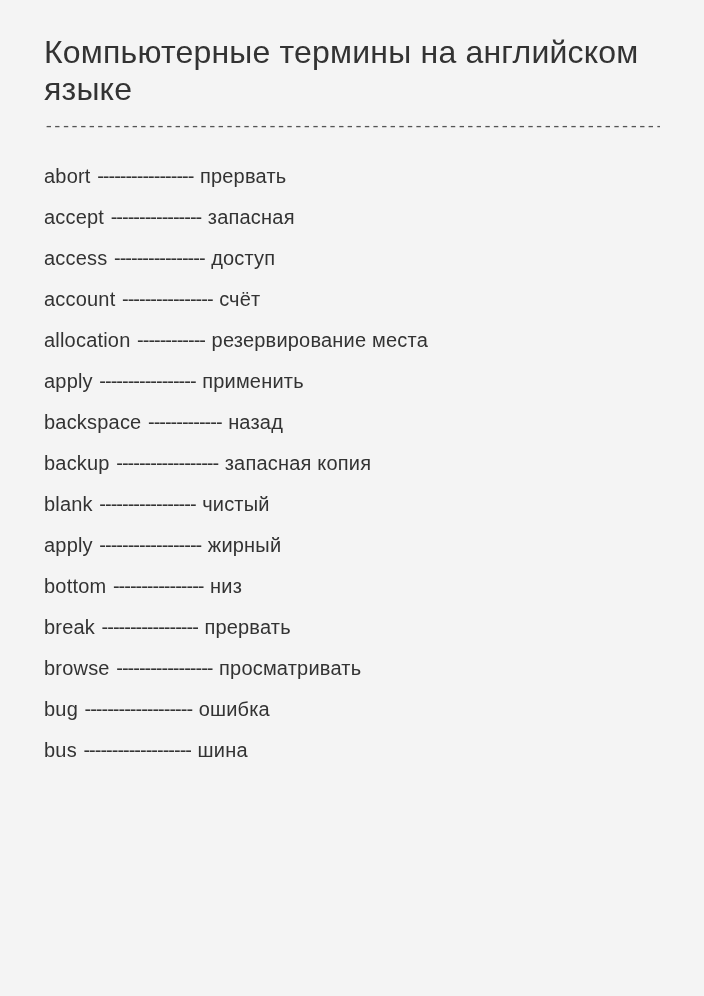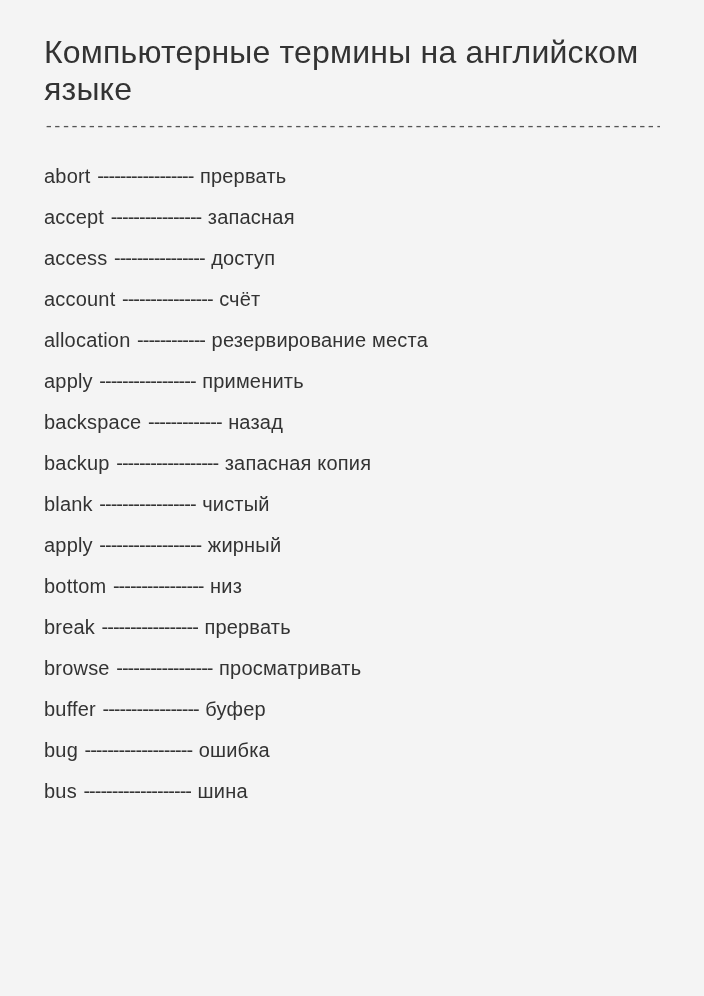--- a/index.html
+++ b/index.html
@@ -68,17 +68,16 @@
       <div class="row"><span class="en">account</span><span class="sep"> ---------------- </span><span class="ru">счёт</span></div>
       <div class="row"><span class="en">allocation</span><span class="sep"> ------------ </span><span class="ru">резервирование места</span></div>
       <div class="row"><span class="en">apply</span><span class="sep"> ----------------- </span><span class="ru">применить</span></div>
       <div class="row"><span class="en">backspace</span><span class="sep"> ------------- </span><span class="ru">назад</span></div>
       <div class="row"><span class="en">backup</span><span class="sep"> ------------------ </span><span class="ru">запасная копия</span></div>
       <div class="row"><span class="en">blank</span><span class="sep"> ----------------- </span><span class="ru">чистый</span></div>
       <div class="row"><span class="en">apply</span><span class="sep"> ------------------ </span><span class="ru">жирный</span></div>
       <div class="row"><span class="en">bottom</span><span class="sep"> ---------------- </span><span class="ru">низ</span></div>
       <div class="row"><span class="en">break</span><span class="sep"> ----------------- </span><span class="ru">прервать</span></div>
       <div class="row"><span class="en">browse</span><span class="sep"> ----------------- </span><span class="ru">просматривать</span></div>
-      <div class="row"><span class="en">buffer</span><span class="sep"> ----------------- </span><span class="ru">буфер</span></div>
       <div class="row"><span class="en">bug</span><span class="sep"> ------------------- </span><span class="ru">ошибка</span></div>
       <div class="row"><span class="en">bus</span><span class="sep"> ------------------- </span><span class="ru">шина</span></div>
     </div>
 </div>
 
 </body></html>

